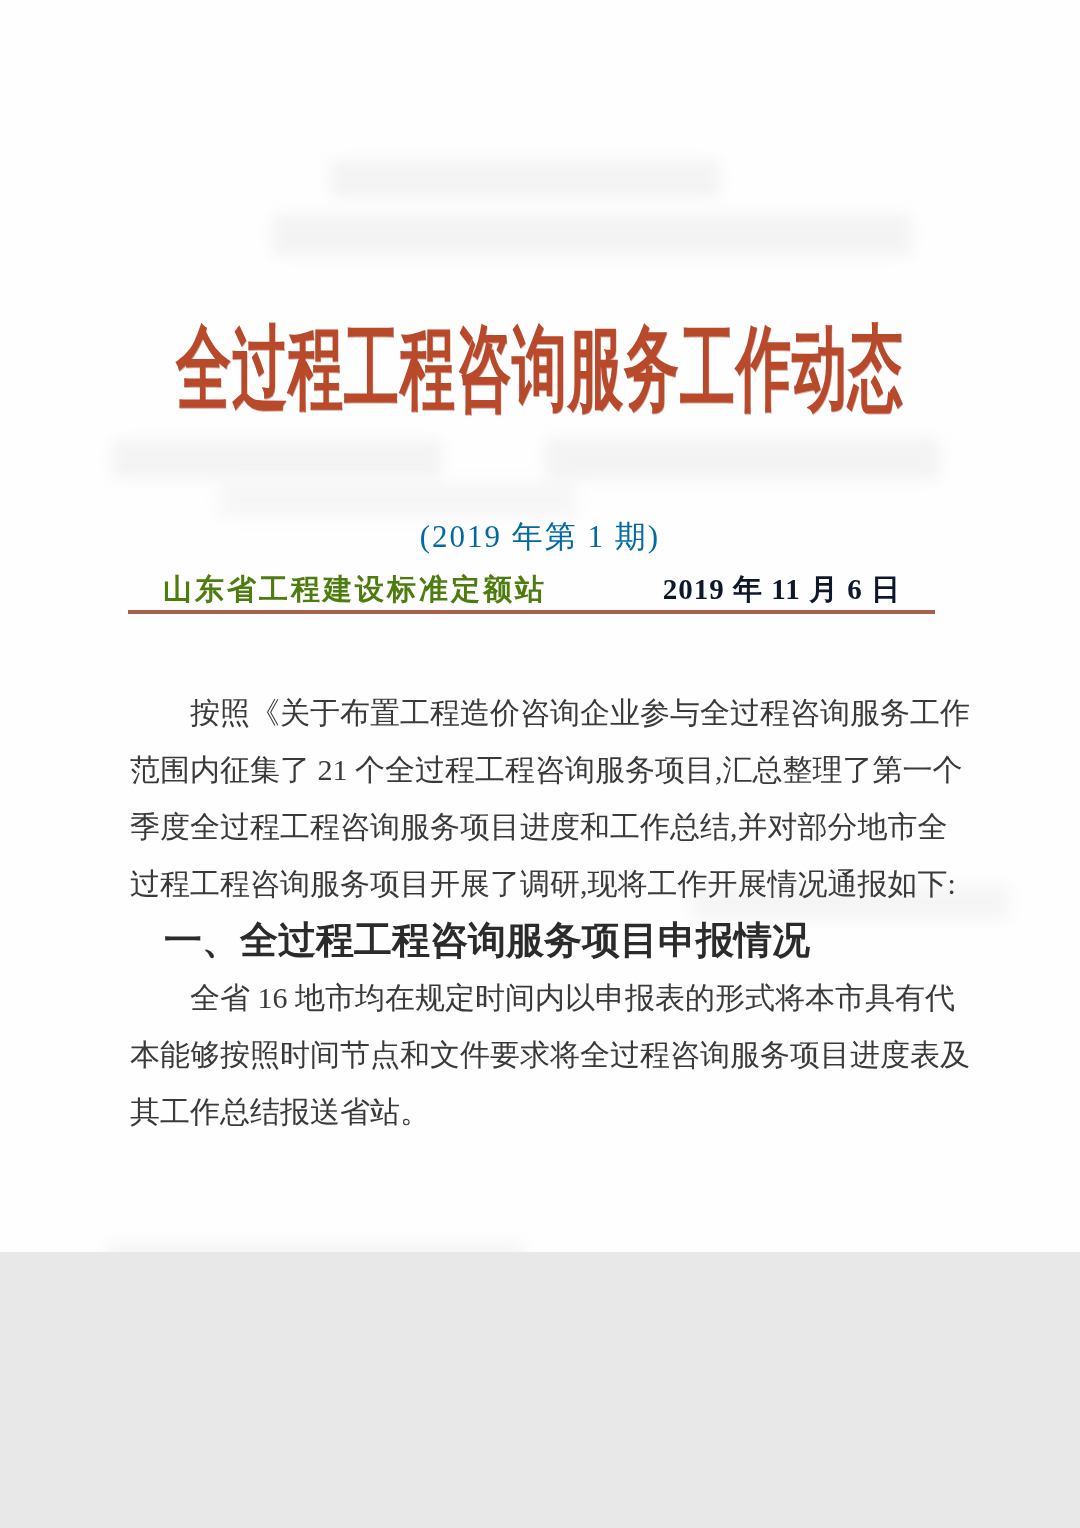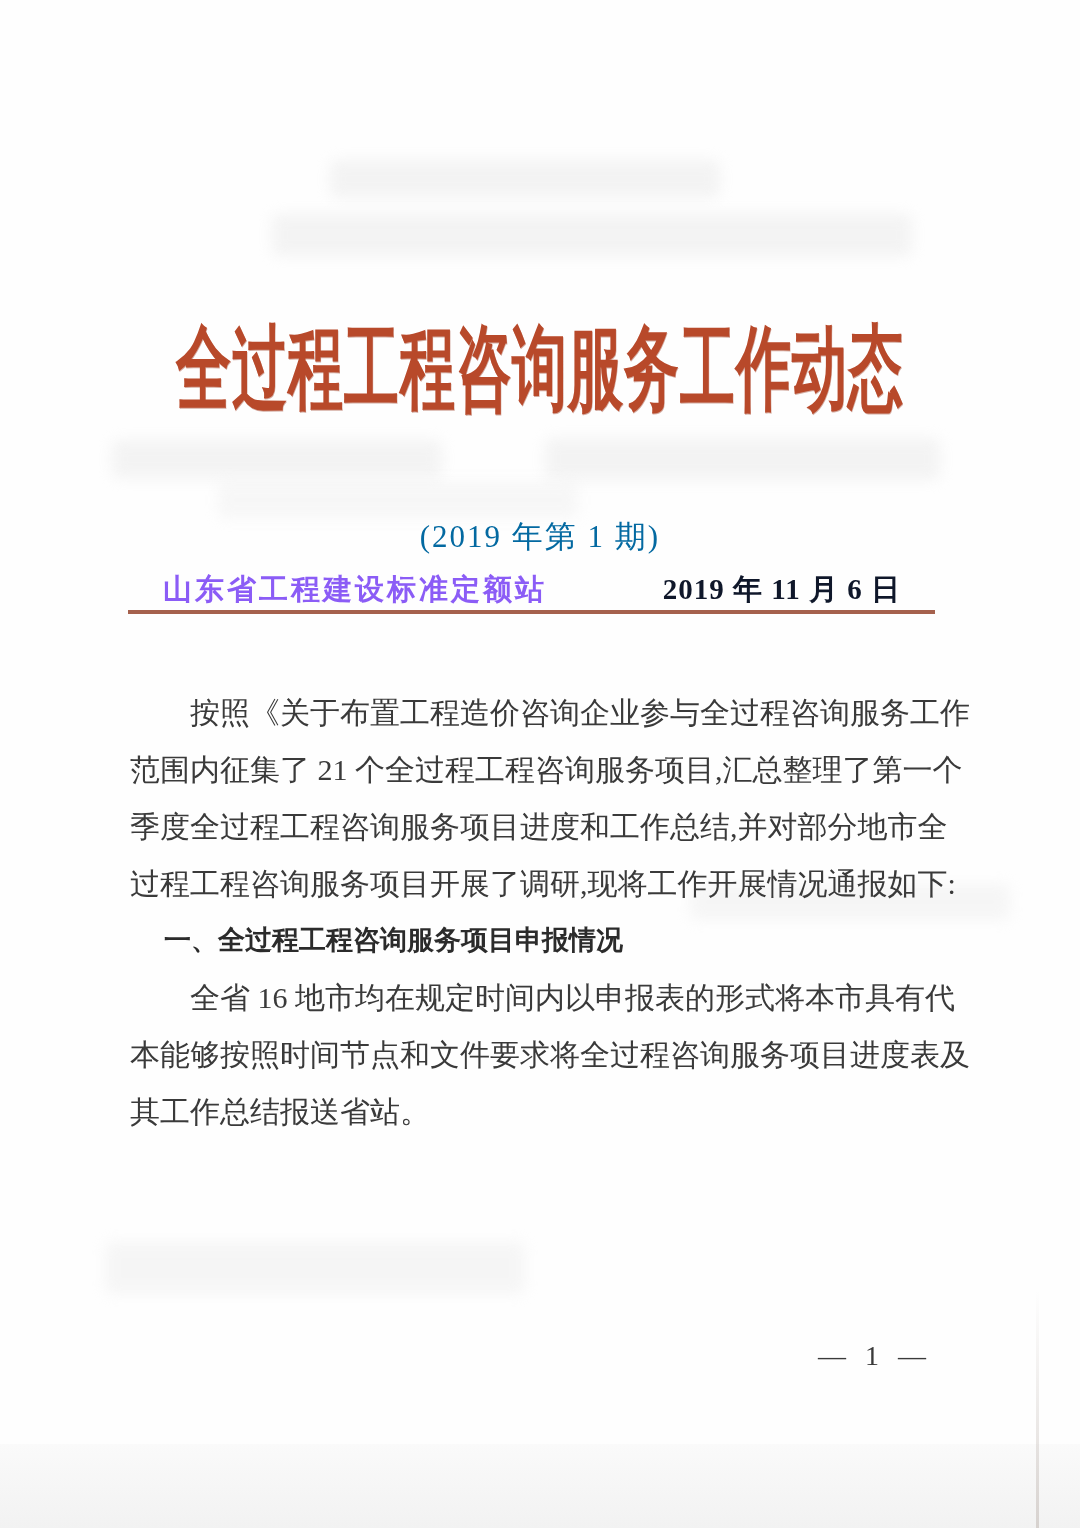--- a/index.html
+++ b/index.html
@@ -1,19 +1,19 @@
 <!DOCTYPE html>
 <html><head>
 <meta charset="utf-8">
 <style>
   html, body { margin: 0; padding: 0; background: #e8e8e8; }
   .page {
     position: relative;
     width: 1080px;
-    height: 1528px;
+    height: 1252px;
     margin: 0 auto;
     background: #fefefe;
     overflow: hidden;
     font-family: "Liberation Serif", "DejaVu Serif", serif;
     color: #3a3a3a;
   }
 
   
   .ghost {
     position: absolute;
@@ -56,42 +56,42 @@
 
   .issue-line {
     position: absolute; left: 0; top: 516px; width: 1080px;
     text-align: center; font-size: 31px; color: #0369a1; letter-spacing: 2px;
   }
 
   .org-row {
     position: absolute; left: 130px; top: 570px; width: 807px;
     display: flex; justify-content: space-between; align-items: baseline;
   }
-  .org-name  { font-size: 29px; font-weight: 700; color: #8b5cf6; letter-spacing: 3px; padding-left: 33px; }
+  .org-name  { font-size: 29px; font-weight: 700; color: #4d7c0f; letter-spacing: 3px; padding-left: 33px; }
   .pub-date  { font-size: 29px; font-weight: 700; color: #0f172a; letter-spacing: 1px; padding-right: 36px; }
 
   .red-rule {
     position: absolute; left: 128px; top: 610px; width: 807px; height: 4px;
     background: #a5614d; border: none; margin: 0;
   }
 
   .body-block { position: absolute; left: 130px; top: 684px; width: 807px; }
   .line {
     height: 57px; line-height: 57px;
     font-size: 30px; color: #3a3a3a;
     text-align: justify; text-align-last: justify;
     white-space: nowrap;
   }
   .line.indent { padding-left: 60px; }
   .line.last   { text-align: center; text-align-last: left; }
   .section-heading {
     height: 57px; line-height: 57px;
     padding-left: 34px;
     font-family: "Liberation Sans", "DejaVu Sans", sans-serif;
-    font-weight: 700; font-size: 27px; color: #2b2b2b;
+    font-weight: 700; font-size: 38px; color: #2b2b2b;
   }
 
   .page-number {
     position: absolute; left: 818px; top: 1340px;
     font-size: 28px; color: #3a3a3a; letter-spacing: 6px;
   }
 </style>
 </head>
 <body>
 

